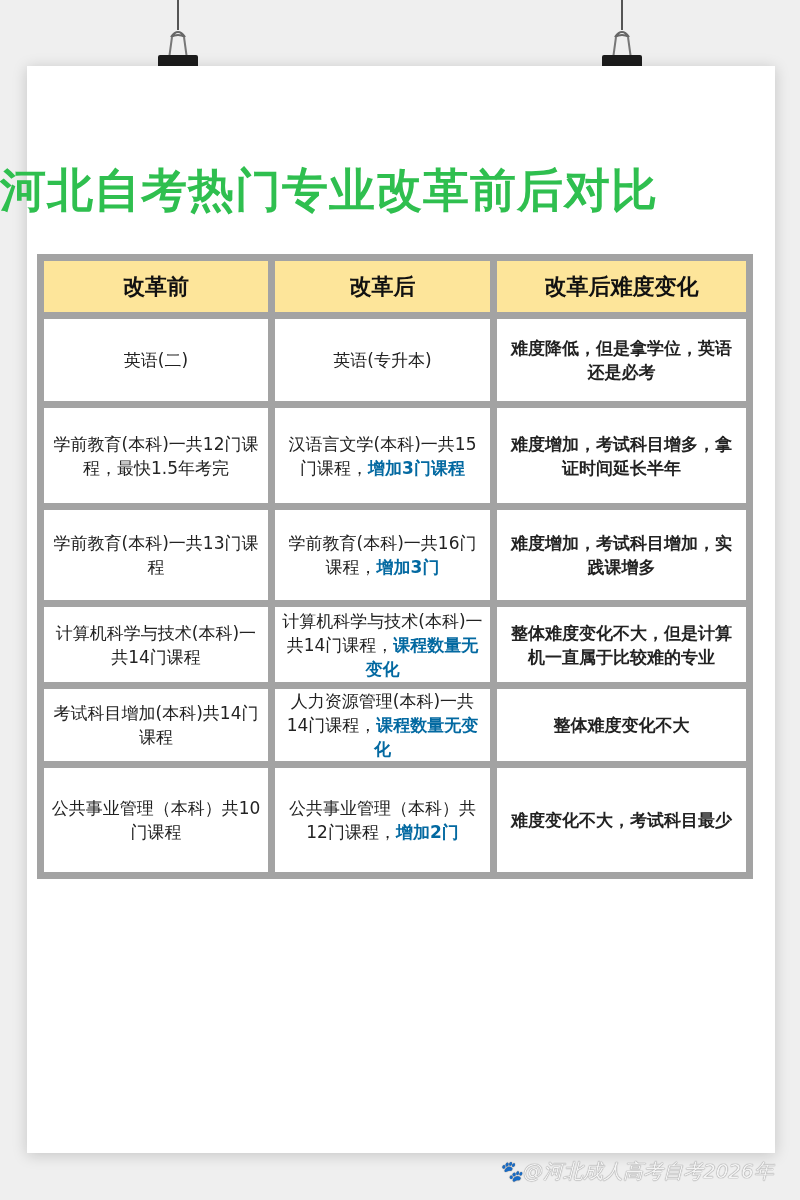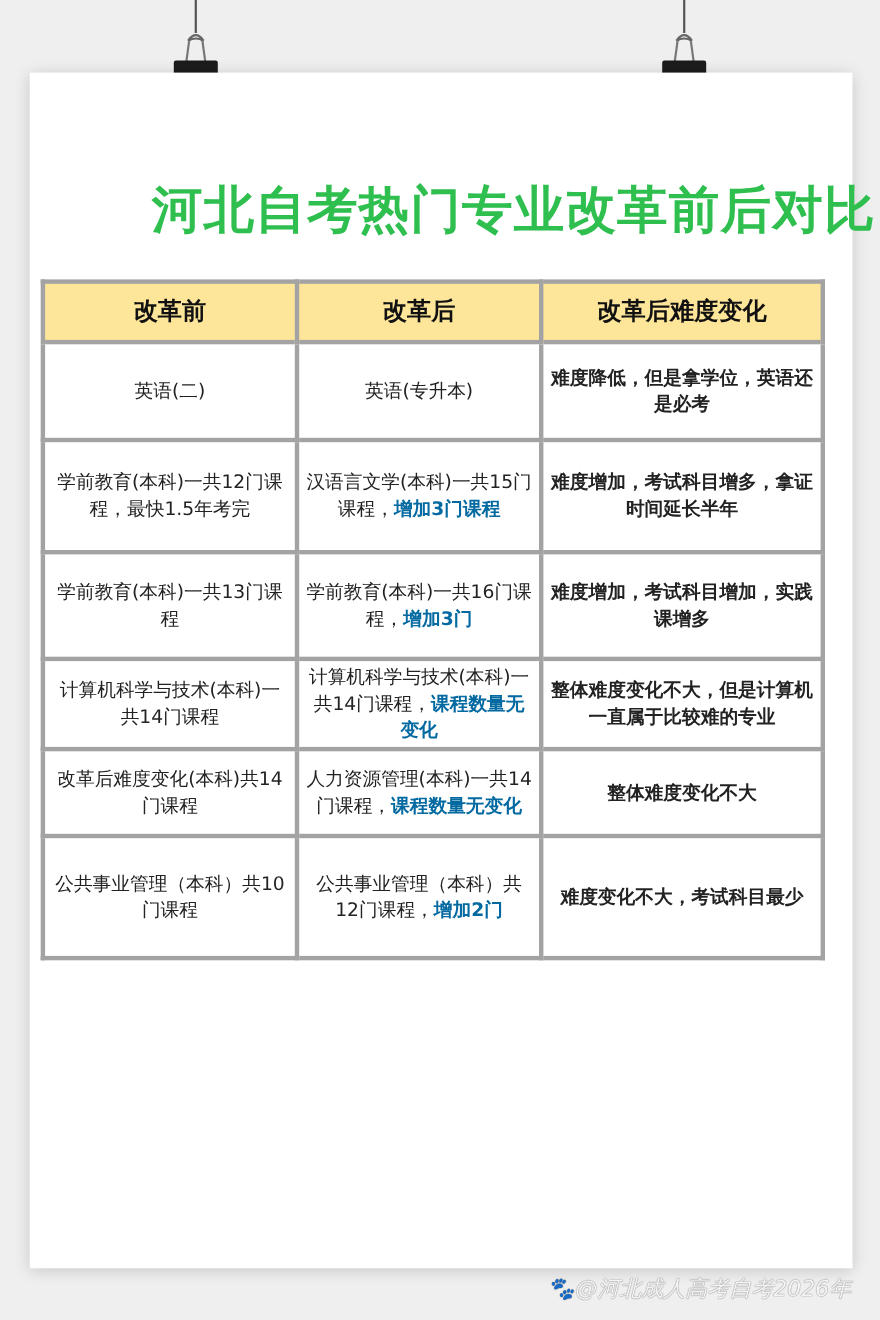--- a/index.html
+++ b/index.html
@@ -9,29 +9,29 @@
     font-family:"DejaVu Sans", sans-serif;
   }
   .paper {
     position:absolute; left:27px; top:66px; width:748px; height:1087px;
     background:#ffffff;
     box-shadow: 0 2px 14px rgba(0,0,0,0.18);
   }
   .wire { position:absolute; top:0; width:2px; background:#555; }
   .clip { position:absolute; }
   .title {
-    position:absolute; left:0; top:160px; width:796px; text-align:right;
+    position:absolute; left:0; top:160px; width:796px; text-align:left;
     font-size:46px; font-weight:bold; color:#2fbf4f; letter-spacing:1px;
   }
   table.cmp {
     position:absolute; left:37px; top:254px; width:709px;
     border-collapse:collapse; table-layout:fixed;
   }
   table.cmp th, table.cmp td {
-    border:4px solid #a3a3a3; text-align:center; vertical-align:middle;
+    border:7px solid #a3a3a3; text-align:center; vertical-align:middle;
     padding:0 6px; font-size:17px; line-height:24px; color:#222;
   }
   table.cmp th {
     background:#fde59a; font-size:22px; font-weight:bold; height:51px; color:#111;
     border-bottom:2px solid #555;
   }
   .red { color:#0369a1; font-weight:bold; }
   td.diff { color:#ee1111; font-weight:bold; font-size:16px; }
   .watermark {
     position:absolute; left:498px; top:1158px; font-size:20px; color:#f4f4f4;
@@ -87,21 +87,21 @@
       <td>学前教育(本科)一共13门课程</td>
       <td><span>学前教育(本科)一共16门课程，</span><span class="red">增加3门</span></td>
       <td class="diff">难度增加，考试科目增加，实践课增多</td>
     </tr>
     <tr style="height:82px">
       <td>计算机科学与技术(本科)一共14门课程</td>
       <td><span>计算机科学与技术(本科)一共14门课程，</span><span class="red">课程数量无变化</span></td>
       <td class="diff">整体难度变化不大，但是计算机一直属于比较难的专业</td>
     </tr>
     <tr style="height:79px">
-      <td>改革后难度变化(本科)共14门课程</td>
+      <td>考试科目增加(本科)共14门课程</td>
       <td><span>人力资源管理(本科)一共14门课程，</span><span class="red">课程数量无变化</span></td>
       <td class="diff">整体难度变化不大</td>
     </tr>
     <tr style="height:111px">
       <td>公共事业管理（本科）共10门课程</td>
       <td><span>公共事业管理（本科）共12门课程，</span><span class="red">增加2门</span></td>
       <td class="diff">难度变化不大，考试科目最少</td>
     </tr>
   </tbody>
 </table>

